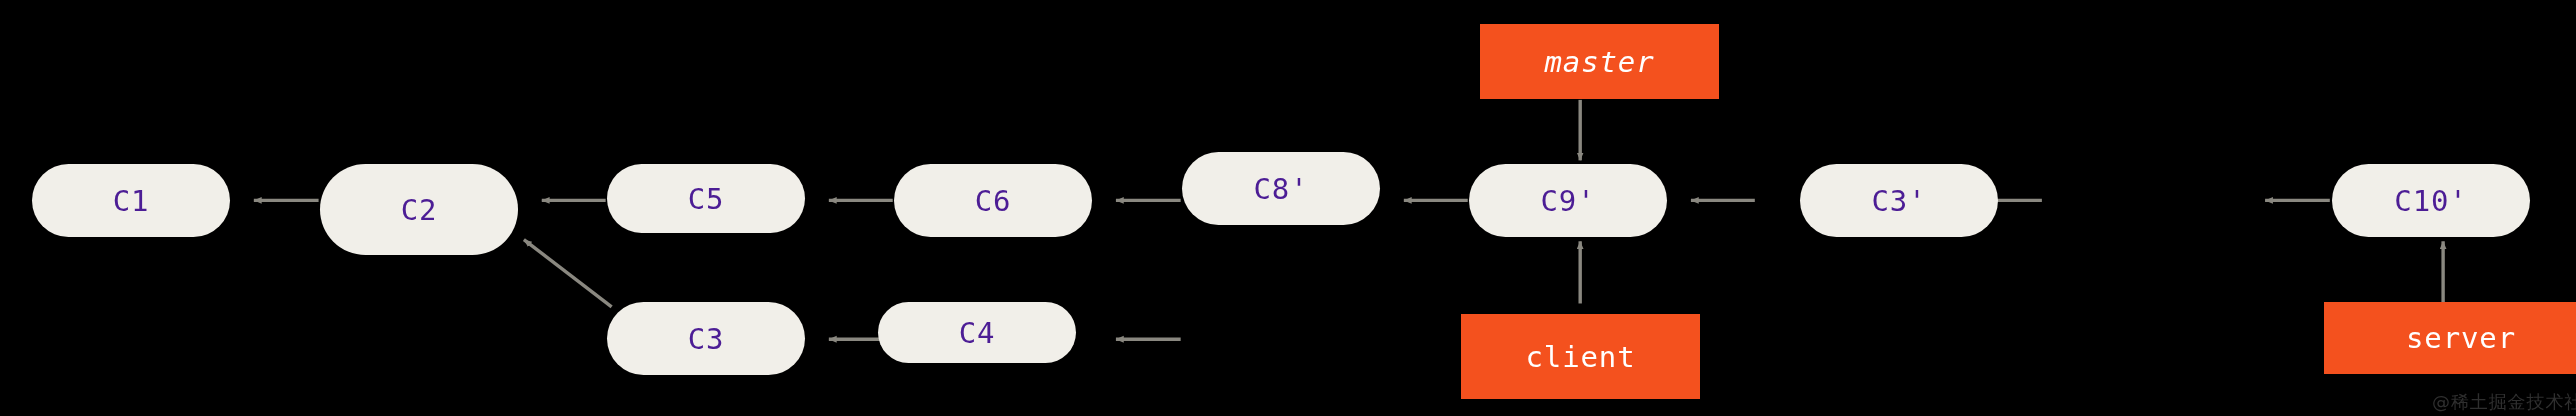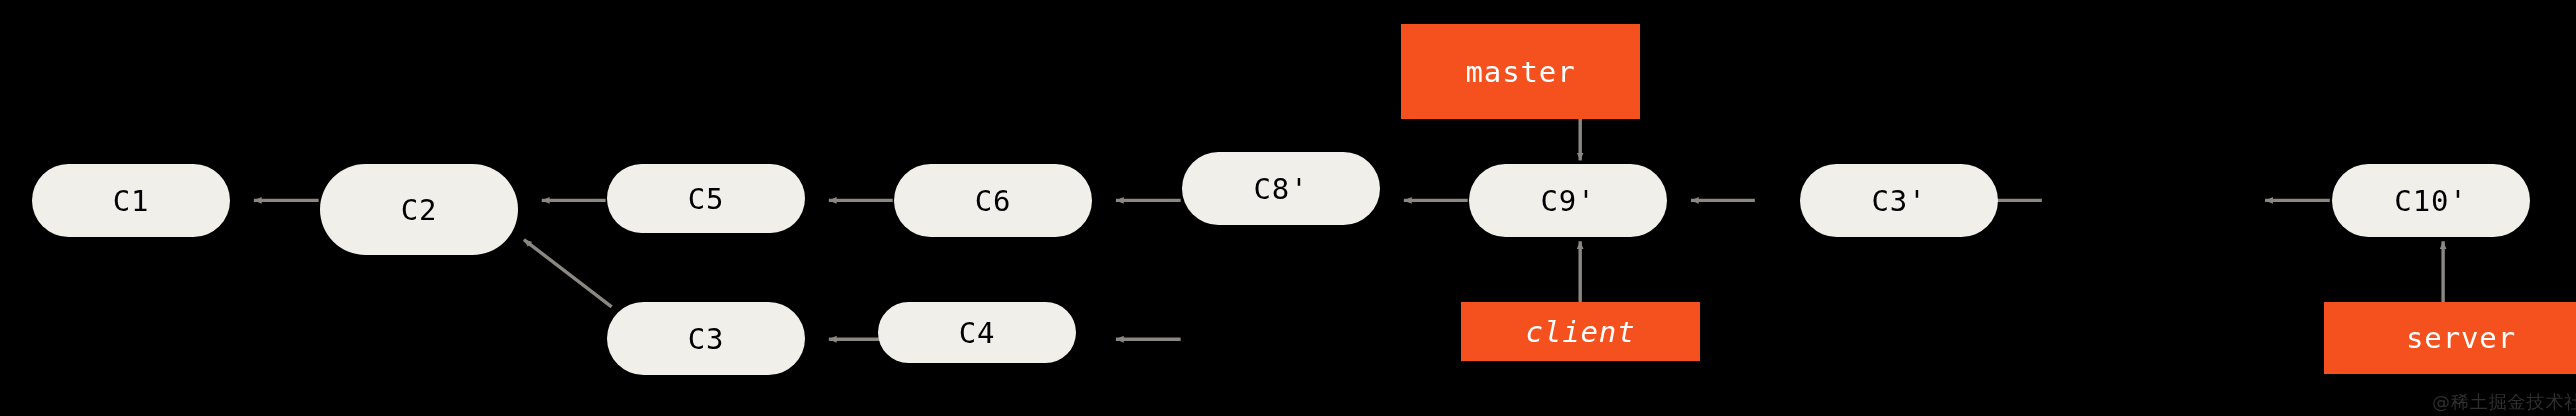--- a/index.html
+++ b/index.html
@@ -24,21 +24,21 @@
     width: 2576px;
     height: 417px;
   }
   .commit-node {
     position: absolute;
     background: #f1efe9;
     border-radius: 851px;
     display: flex;
     align-items: center;
     justify-content: center;
-    color: #000000;
+    color: #4c1d95;
     font-family: "DejaVu Sans Mono", "Liberation Mono", monospace;
     font-size: 29px;
     letter-spacing: 0.9px;
     box-sizing: border-box;
     z-index: 3;
   }
   .branch-label {
     position: absolute;
     background: #f4511e;
     display: flex;
@@ -125,20 +125,20 @@
   <div class="commit-node" style="left:607px; top:164px; width:198px; height:69px;">C5</div>
   <div class="commit-node" style="left:894px; top:164px; width:198px; height:73px;">C6</div>
   <div class="commit-node" style="left:1182px; top:152px; width:198px; height:73px;">C8'</div>
   <div class="commit-node" style="left:1469px; top:164px; width:198px; height:73px;">C9'</div>
   <div class="commit-node" style="left:1800px; top:164px; width:198px; height:73px;">C3'</div>
   <div class="commit-node" style="left:2332px; top:164px; width:198px; height:73px;">C10'</div>
 
   <div class="commit-node" style="left:607px;  top:302px; width:198px; height:73px;">C3</div>
   <div class="commit-node" style="left:878px; top:302px; width:198px; height:61px;">C4</div>
 
-  <div class="branch-label" style="left:1401px; top:24px;  width:239px; height:95px;">master</div>
-  <div class="branch-label" style="left:1461px; top:302px; width:239px; height:59px;font-style:italic;">client</div>
+  <div class="branch-label" style="left:1480px; top:24px;  width:239px; height:75px;font-style:italic;">master</div>
+  <div class="branch-label" style="left:1461px; top:314px; width:239px; height:85px;">client</div>
   <div class="branch-label" style="left:2324px; top:302px; width:274px; height:72px;">server</div>
 
   <div class="watermark" style="left:2432px; top:390px;">@稀土掘金技术社区</div>
 
 </div>
 
 
 </body></html>

